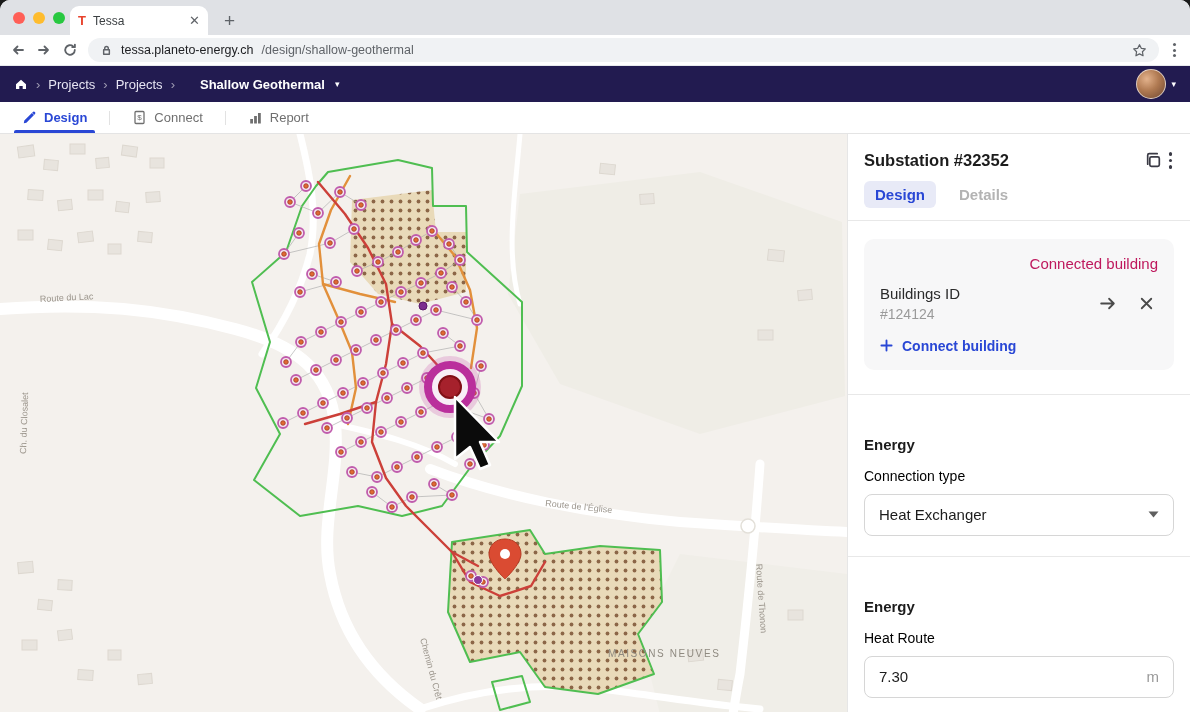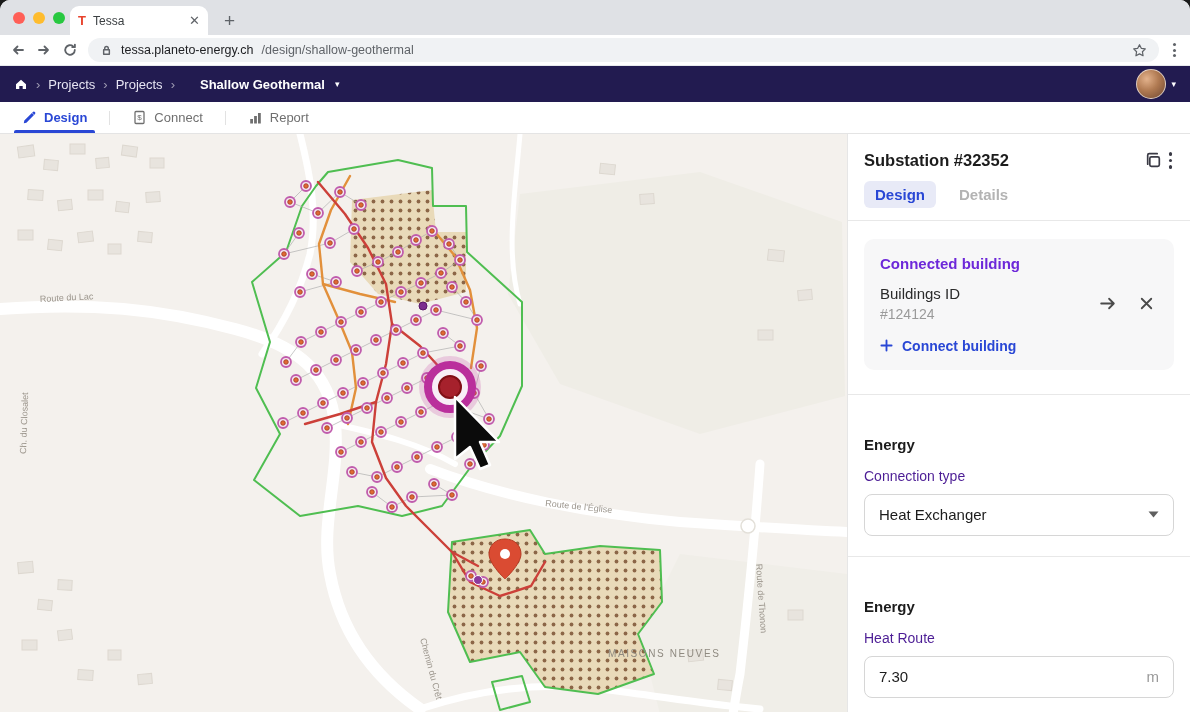--- a/index.html
+++ b/index.html
@@ -60,32 +60,32 @@
   .panel-title{font-size:16.5px;font-weight:bold;color:#1C1C1C;flex:1;}
   .pic{width:19px;height:19px;} .pic path,.pic rect{stroke:#3A3A45;stroke-width:1.6;fill:none;stroke-linecap:round;stroke-linejoin:round;}
   .pkebab{display:flex;flex-direction:column;gap:3px;padding:2px;}
   .pkebab i{width:3.5px;height:3.5px;border-radius:50%;background:#3A3A45;display:block;}
   .panel-tabs{display:flex;gap:12px;margin-top:10px;padding-bottom:12px;}
   .ptab{font-size:15px;font-weight:bold;padding:5px 11px;border-radius:6px;}
   .ptab.active{color:#2947D5;background:#E8EAF7;}
   .ptab.inactive{color:#B3B3B3;}
   .hdivider{height:1px;background:#E8E8E8;margin:0 -16px;}
   .card{background:#F7F7F8;border-radius:10px;margin-top:18px;margin-bottom:24px;padding:16px;}
-  .card-title{font-size:15px;font-weight:bold;color:#6d28d9;}
+  .card-title{font-size:15px;font-weight:normal;color:#be185d;text-align:right;}
   .brow{display:flex;align-items:center;margin-top:13px;}
   .bcol{flex:1;}
   .b-label{font-size:15px;color:#2A2A2A;}
   .b-id{font-size:14px;color:#9A9A9A;margin-top:4px;}
   .bicons{display:flex;align-items:center;gap:20px;padding-right:2px;}
   .aic{width:19px;height:19px;} .aic path{stroke:#4A4A4A;stroke-width:1.7;fill:none;stroke-linecap:round;stroke-linejoin:round;}
   .connect-row{margin-top:16px;display:flex;align-items:center;gap:9px;color:#2947D5;font-weight:bold;font-size:14px;}
   .plus-ico{width:13px;height:13px;} .plus-ico path{stroke:#2947D5;stroke-width:2;stroke-linecap:round;}
   .section{padding:17px 0 20px 0;margin-top:24px;}
   .section-title{font-size:15px;font-weight:bold;color:#1C1C1C;}
-  .field-label{font-size:14px;color:#4c1d95;margin-top:15px;}
+  .field-label{font-size:14px;color:#000000;margin-top:15px;}
   .control{margin-top:10px;height:42px;border:1px solid #D6D6D6;border-radius:8px;background:#fff;display:flex;align-items:center;padding:0 14px;box-sizing:border-box;font-size:15px;color:#1C1C1C;}
   .control .grow{flex:1;}
   .chev-down{width:11px;height:7px;}
   .unit{color:#9A9A9A;font-size:15px;}
   .hl-input{border:none;outline:none;flex:1;font-size:15px;color:#1C1C1C;font-family:inherit;background:transparent;padding:0;}
 </style>
 </head>
 <body>
 
 <div class="window">

